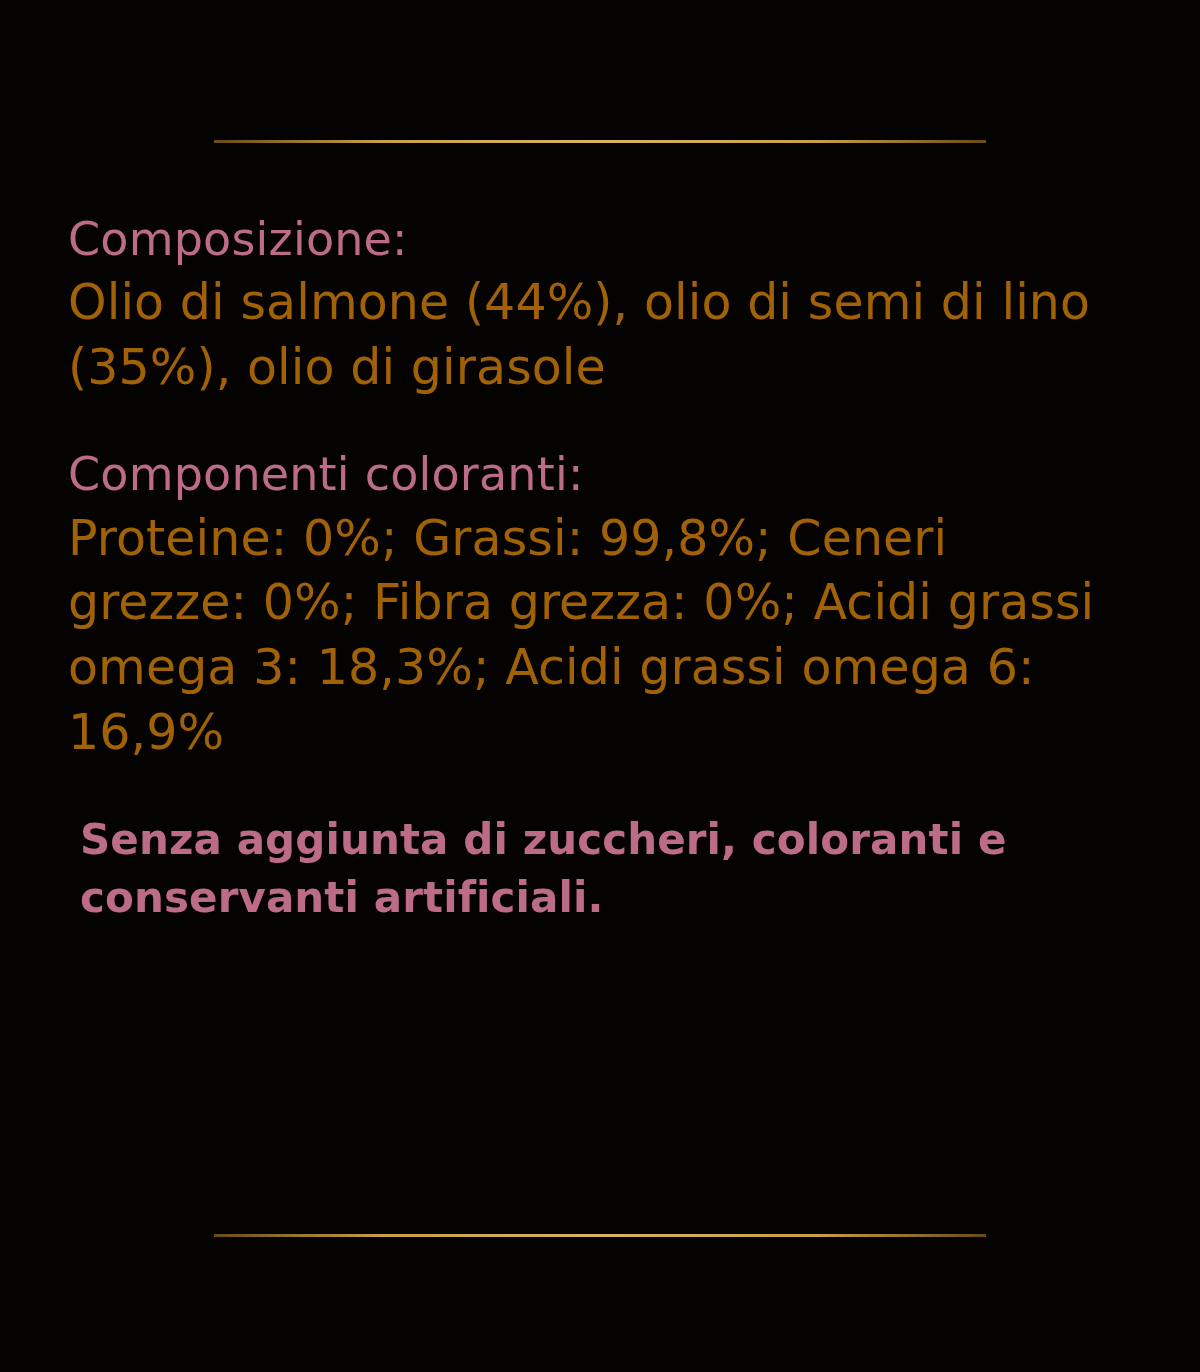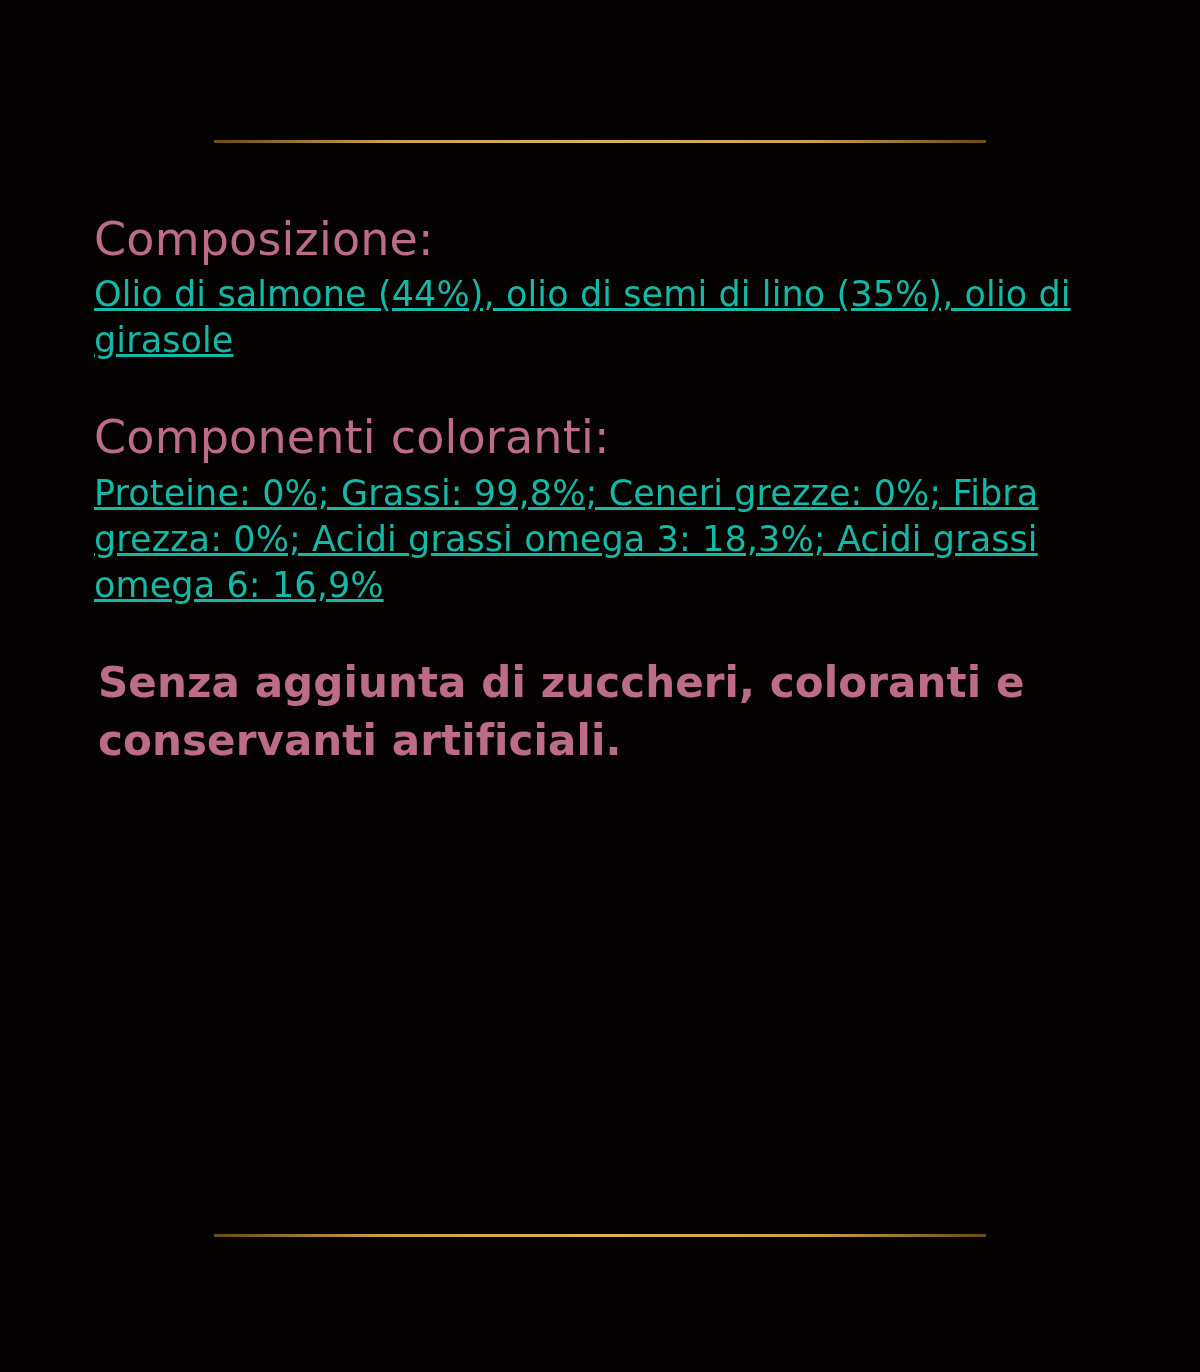--- a/index.html
+++ b/index.html
@@ -13,21 +13,21 @@
     overflow: hidden;
     font-family: "DejaVu Sans", sans-serif;
     color: #ffffff;
   }
   .label-card {
     position: relative;
     width: 1200px;
     height: 1372px;
     background: #050202;
     box-sizing: border-box;
-    padding: 0 94px;
+    padding: 0 68px;
     display: flex;
     flex-direction: column;
   }
   .rule {
     height: 3px;
     width: 772px;
     margin: 0 auto;
     flex: none;
     background: linear-gradient(to right, #6b4a14 0%, #c8a14a 22%, #d8b45f 50%, #c8a14a 78%, #6b4a14 100%);
   }
@@ -44,29 +44,28 @@
   h2.section-title {
     margin: 0 0 4px 0;
     font-size: 46px;
     line-height: 1.22;
     font-weight: 400;
     color: #bd6c87;
     letter-spacing: 0.2px;
   }
   p.section-body {
     margin: 0;
-    font-size: 35px;
+    font-size: 49px;
     line-height: 1.32;
     font-weight: 400;
-    color: #14b8a6;
+    color: #a16207;
     letter-spacing: 0.1px;
-    text-decoration: underline;
   }
   .claim {
-    margin: 4px;
+    margin: 12px;
     margin-top: 46px;
     font-size: 42px;
     line-height: 1.38;
     font-weight: 700;
     color: #bd6c87;
     letter-spacing: 0.1px;
   }
 </style>
 </head>
 <body>

